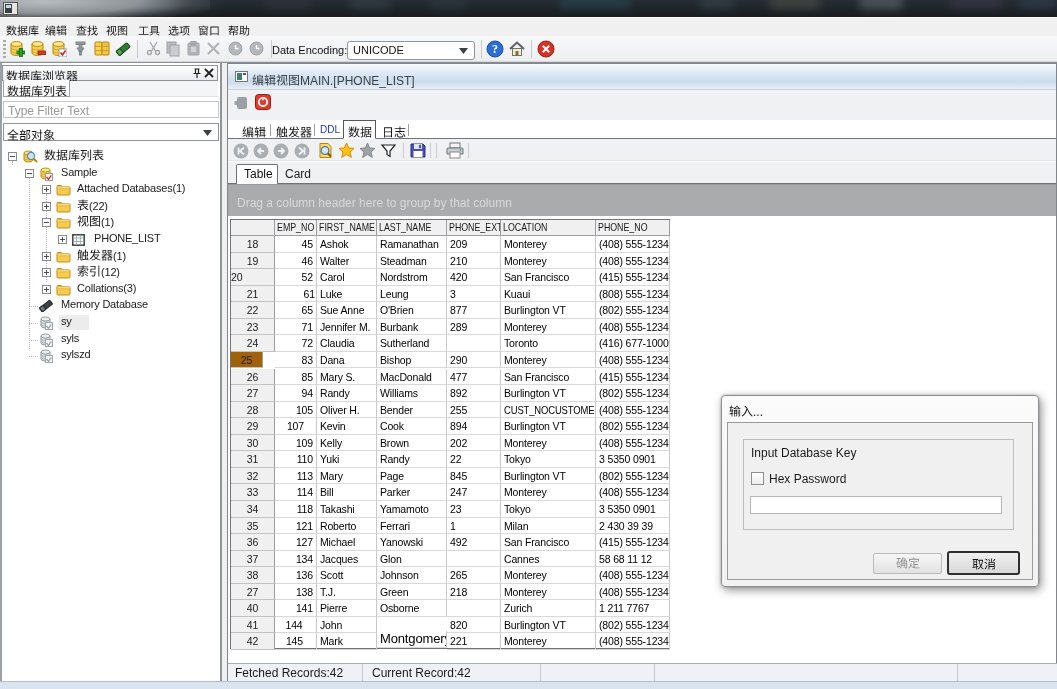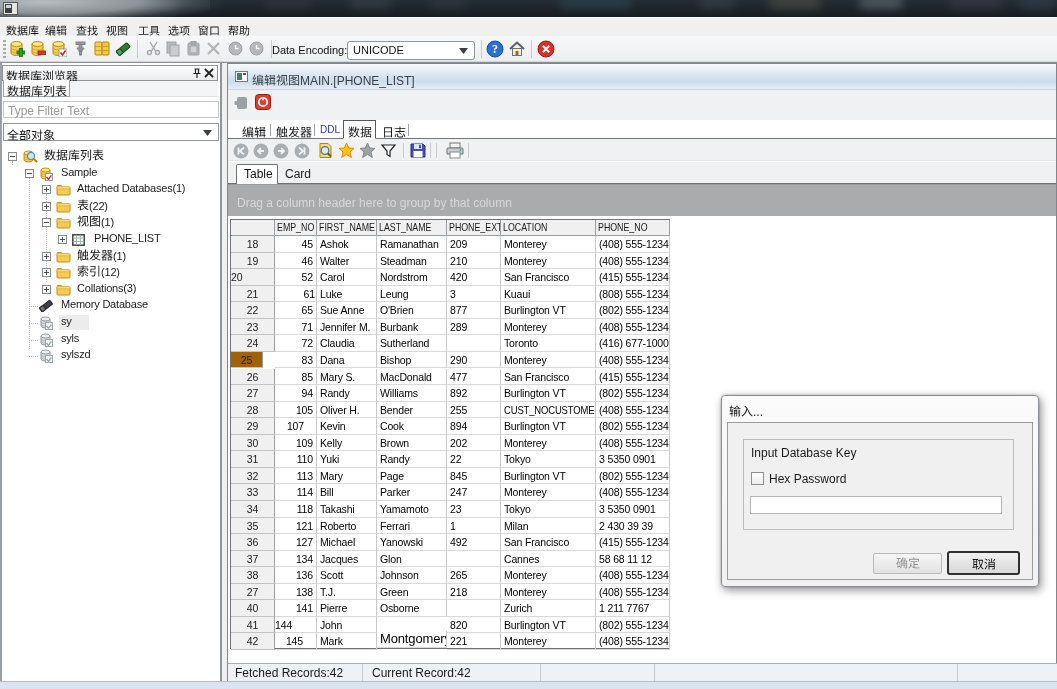--- a/index.html
+++ b/index.html
@@ -594,21 +594,21 @@
 <div class="abs" style="left:501px;top:583.8px;width:95px;height:16.56px;font-size:10.5px;letter-spacing:-0.15px;line-height:16.56px;overflow:hidden;white-space:nowrap;border-right:1px solid #c9c9c9;border-bottom:1px solid #d9d9d9;padding-left:3px;color:#000">Monterey</div>
 <div class="abs" style="left:596px;top:583.8px;width:74px;height:16.56px;font-size:10.5px;letter-spacing:-0.15px;line-height:16.56px;overflow:hidden;white-space:nowrap;border-right:1px solid #c9c9c9;border-bottom:1px solid #d9d9d9;padding-left:3px;color:#000">(408) 555-1234</div>
 <div class="abs" style="left:231px;top:600.3px;width:44px;height:16.56px;font-size:10.5px;letter-spacing:-0.15px;line-height:16.56px;overflow:hidden;white-space:nowrap;background:#f0f0f0;border-right:1px solid #9b9fa3;border-bottom:1px solid #c3c3c3;text-align:center;color:#1a1a1a">40</div>
 <div class="abs" style="left:275px;top:600.3px;width:42px;height:16.56px;font-size:10.5px;letter-spacing:-0.15px;line-height:16.56px;overflow:hidden;white-space:nowrap;border-right:1px solid #c9c9c9;border-bottom:1px solid #d9d9d9;text-align:right;padding-right:3px;color:#000">141</div>
 <div class="abs" style="left:317px;top:600.3px;width:60px;height:16.56px;font-size:10.5px;letter-spacing:-0.15px;line-height:16.56px;overflow:hidden;white-space:nowrap;border-right:1px solid #c9c9c9;border-bottom:1px solid #d9d9d9;padding-left:3px;color:#000">Pierre</div>
 <div class="abs" style="left:377px;top:600.3px;width:70px;height:16.56px;font-size:10.5px;letter-spacing:-0.15px;line-height:16.56px;overflow:hidden;white-space:nowrap;border-right:1px solid #c9c9c9;border-bottom:1px solid #d9d9d9;padding-left:3px;color:#000">Osborne</div>
 <div class="abs" style="left:447px;top:600.3px;width:54px;height:16.56px;font-size:10.5px;letter-spacing:-0.15px;line-height:16.56px;overflow:hidden;white-space:nowrap;border-right:1px solid #c9c9c9;border-bottom:1px solid #d9d9d9;padding-left:3px;color:#000"></div>
 <div class="abs" style="left:501px;top:600.3px;width:95px;height:16.56px;font-size:10.5px;letter-spacing:-0.15px;line-height:16.56px;overflow:hidden;white-space:nowrap;border-right:1px solid #c9c9c9;border-bottom:1px solid #d9d9d9;padding-left:3px;color:#000">Zurich</div>
 <div class="abs" style="left:596px;top:600.3px;width:74px;height:16.56px;font-size:10.5px;letter-spacing:-0.15px;line-height:16.56px;overflow:hidden;white-space:nowrap;border-right:1px solid #c9c9c9;border-bottom:1px solid #d9d9d9;padding-left:3px;color:#000">1 211 7767</div>
 <div class="abs" style="left:231px;top:616.9px;width:44px;height:16.56px;font-size:10.5px;letter-spacing:-0.15px;line-height:16.56px;overflow:hidden;white-space:nowrap;background:#f0f0f0;border-right:1px solid #9b9fa3;border-bottom:1px solid #c3c3c3;text-align:center;color:#1a1a1a">41</div>
-<div class="abs" style="left:275px;top:616.9px;width:42px;height:16.56px;font-size:10.5px;letter-spacing:-0.15px;line-height:16.56px;overflow:hidden;white-space:nowrap;border-right:1px solid #c9c9c9;border-bottom:1px solid #d9d9d9;text-align:left;padding-right:3px;color:#000">144</div>
+<div class="abs" style="left:275px;top:616.9px;width:42px;height:16.56px;font-size:10.5px;letter-spacing:-0.15px;line-height:16.56px;overflow:hidden;white-space:nowrap;border-right:1px solid #c9c9c9;border-bottom:1px solid #d9d9d9;text-align:center;padding-right:3px;color:#000">144</div>
 <div class="abs" style="left:317px;top:616.9px;width:60px;height:16.56px;font-size:10.5px;letter-spacing:-0.15px;line-height:16.56px;overflow:hidden;white-space:nowrap;border-right:1px solid #c9c9c9;border-bottom:1px solid #d9d9d9;padding-left:3px;color:#000">John</div>
 <div class="abs" style="left:377px;top:631px;width:70px;height:16.56px;font-size:13px;letter-spacing:-0.15px;line-height:16.56px;overflow:hidden;white-space:nowrap;border-right:1px solid #c9c9c9;border-bottom:1px solid #d9d9d9;padding-left:3px;color:#000">Montgomery</div>
 <div class="abs" style="left:447px;top:616.9px;width:54px;height:16.56px;font-size:10.5px;letter-spacing:-0.15px;line-height:16.56px;overflow:hidden;white-space:nowrap;border-right:1px solid #c9c9c9;border-bottom:1px solid #d9d9d9;padding-left:3px;color:#000">820</div>
 <div class="abs" style="left:501px;top:616.9px;width:95px;height:16.56px;font-size:10.5px;letter-spacing:-0.15px;line-height:16.56px;overflow:hidden;white-space:nowrap;border-right:1px solid #c9c9c9;border-bottom:1px solid #d9d9d9;padding-left:3px;color:#000">Burlington VT</div>
 <div class="abs" style="left:596px;top:616.9px;width:74px;height:16.56px;font-size:10.5px;letter-spacing:-0.15px;line-height:16.56px;overflow:hidden;white-space:nowrap;border-right:1px solid #c9c9c9;border-bottom:1px solid #d9d9d9;padding-left:3px;color:#000">(802) 555-1234</div>
 <div class="abs" style="left:231px;top:633.4px;width:44px;height:16.56px;font-size:10.5px;letter-spacing:-0.15px;line-height:16.56px;overflow:hidden;white-space:nowrap;background:#f0f0f0;border-right:1px solid #9b9fa3;border-bottom:1px solid #c3c3c3;text-align:center;color:#1a1a1a">42</div>
 <div class="abs" style="left:275px;top:633.4px;width:42px;height:16.56px;font-size:10.5px;letter-spacing:-0.15px;line-height:16.56px;overflow:hidden;white-space:nowrap;border-right:1px solid #c9c9c9;border-bottom:1px solid #d9d9d9;text-align:right;padding-right:13px;color:#000">145</div>
 <div class="abs" style="left:317px;top:633.4px;width:60px;height:16.56px;font-size:10.5px;letter-spacing:-0.15px;line-height:16.56px;overflow:hidden;white-space:nowrap;border-right:1px solid #c9c9c9;border-bottom:1px solid #d9d9d9;padding-left:3px;color:#000">Mark</div>
 <div class="abs" style="left:377px;top:666px;width:70px;height:16.56px;font-size:11px;letter-spacing:-0.15px;line-height:16.56px;overflow:hidden;white-space:nowrap;border-right:1px solid #c9c9c9;border-bottom:1px solid #d9d9d9;padding-left:3px;color:#000">Guckenheimer</div>
 <div class="abs" style="left:447px;top:633.4px;width:54px;height:16.56px;font-size:10.5px;letter-spacing:-0.15px;line-height:16.56px;overflow:hidden;white-space:nowrap;border-right:1px solid #c9c9c9;border-bottom:1px solid #d9d9d9;padding-left:3px;color:#000">221</div>

